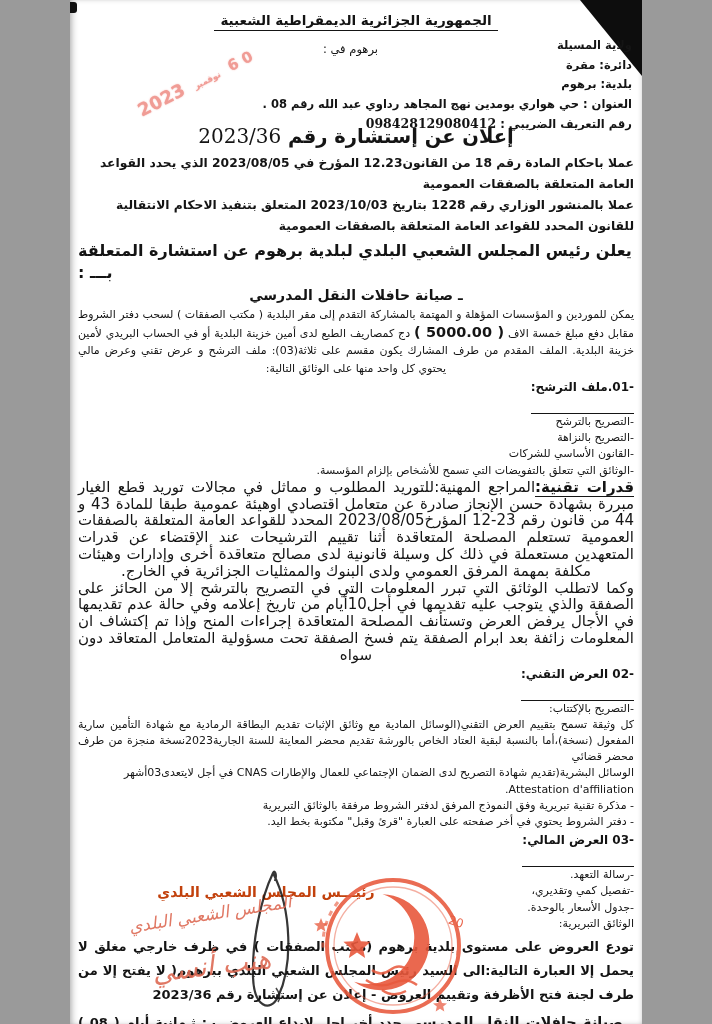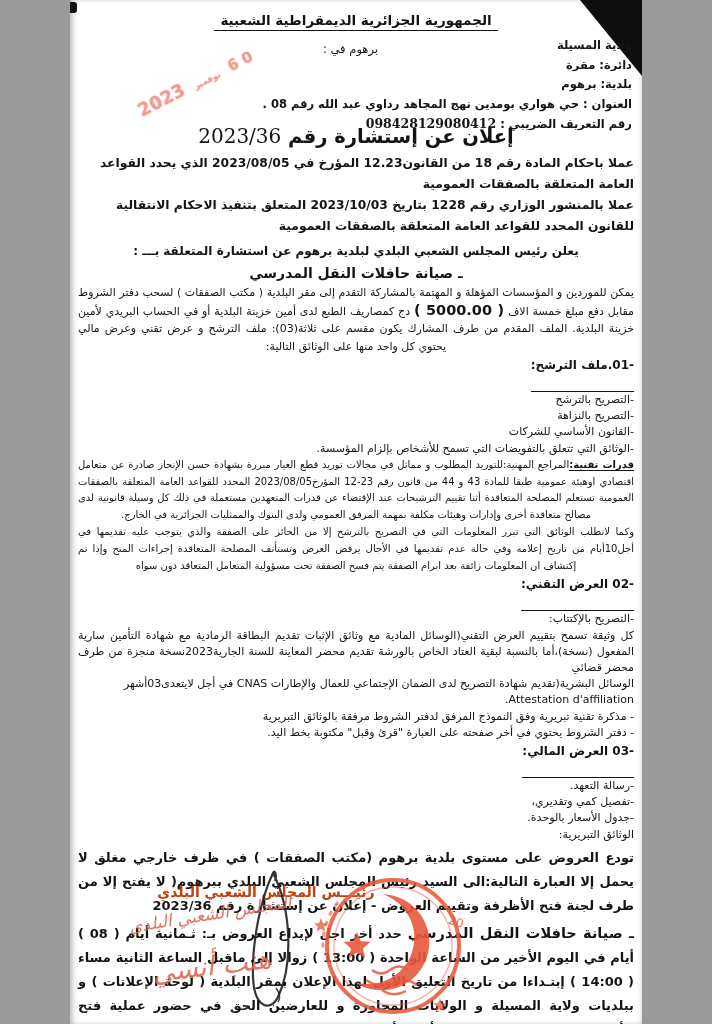--- a/index.html
+++ b/index.html
@@ -24,29 +24,29 @@
   .date-stamp .m{font-size:8.5px;margin:0 5px;}
   .date-stamp .y{font-size:18px;letter-spacing:1px;}
   .corner-fold{position:absolute;top:0;right:0;width:62px;height:76px;background:#0d0d0d;
     clip-path:polygon(0 0,100% 0,100% 100%);}
   .edge-mark{position:absolute;top:2px;left:0;width:7px;height:11px;background:#111;border-radius:0 3px 3px 0;}
   .doc-title{position:absolute;top:124px;left:0;right:0;text-align:center;font-weight:bold;font-size:19.5px;}
   .doc-title .num{font-family:"DejaVu Serif","Liberation Serif",serif;font-weight:normal;font-size:20px;}
   .content{position:absolute;top:153px;right:8px;left:8px;}
   .content p{margin:0;}
   .legal{font-size:12.3px;font-weight:bold;line-height:21px;text-align:right;}
-  .announce{font-size:12px;font-weight:bold;text-align:center;line-height:22px;margin-top:3px !important;}
+  .announce{font-size:16px;font-weight:bold;text-align:left;line-height:22px;margin-top:3px !important;}
   .subject{font-size:14px;font-weight:bold;text-align:center;line-height:22px;}
   .body-par{font-size:11px;line-height:17.5px;text-align:justify;text-align-last:center;}
   .amount{font-size:14.5px;font-weight:bold;}
   .sec-head{font-size:12px;font-weight:bold;line-height:18px;margin-top:1px !important;}
   .sec-head span{display:inline-block;border-bottom:1.4px solid #151515;padding-bottom:17px;}
   .item{font-size:11px;line-height:16.2px;}
   .cap-label{font-weight:bold;border-bottom:1.3px solid #151515;}
-  .cap-par{font-size:10px;line-height:16.8px;text-align:justify;text-align-last:center;}
+  .cap-par{font-size:15px;line-height:16.8px;text-align:justify;text-align-last:center;}
   .cap-line{font-size:11px;line-height:16.5px;text-align:right;}
   .just{text-align:justify;text-align-last:right;}
   .submission{font-size:13px;font-weight:bold;line-height:24px;text-align:justify;text-align-last:right;margin-top:3px !important;}
   .submission .sub-subject{font-size:14.5px;}
   .sig-title{position:absolute;top:884px;left:55px;width:282px;text-align:center;font-size:14px;font-weight:bold;color:#c2410c;}
   .stamp{position:absolute;top:874px;left:224px;}
   .pen-sign{position:absolute;top:870px;left:166px;}
   .handwrite{position:absolute;color:#dd6a54;font-style:italic;opacity:.9;}
   .hw1{top:904px;left:58px;font-size:17px;transform:rotate(-9deg);letter-spacing:2px;}
   .hw2{top:950px;left:82px;font-size:27px;transform:rotate(-7deg);letter-spacing:5px;}

